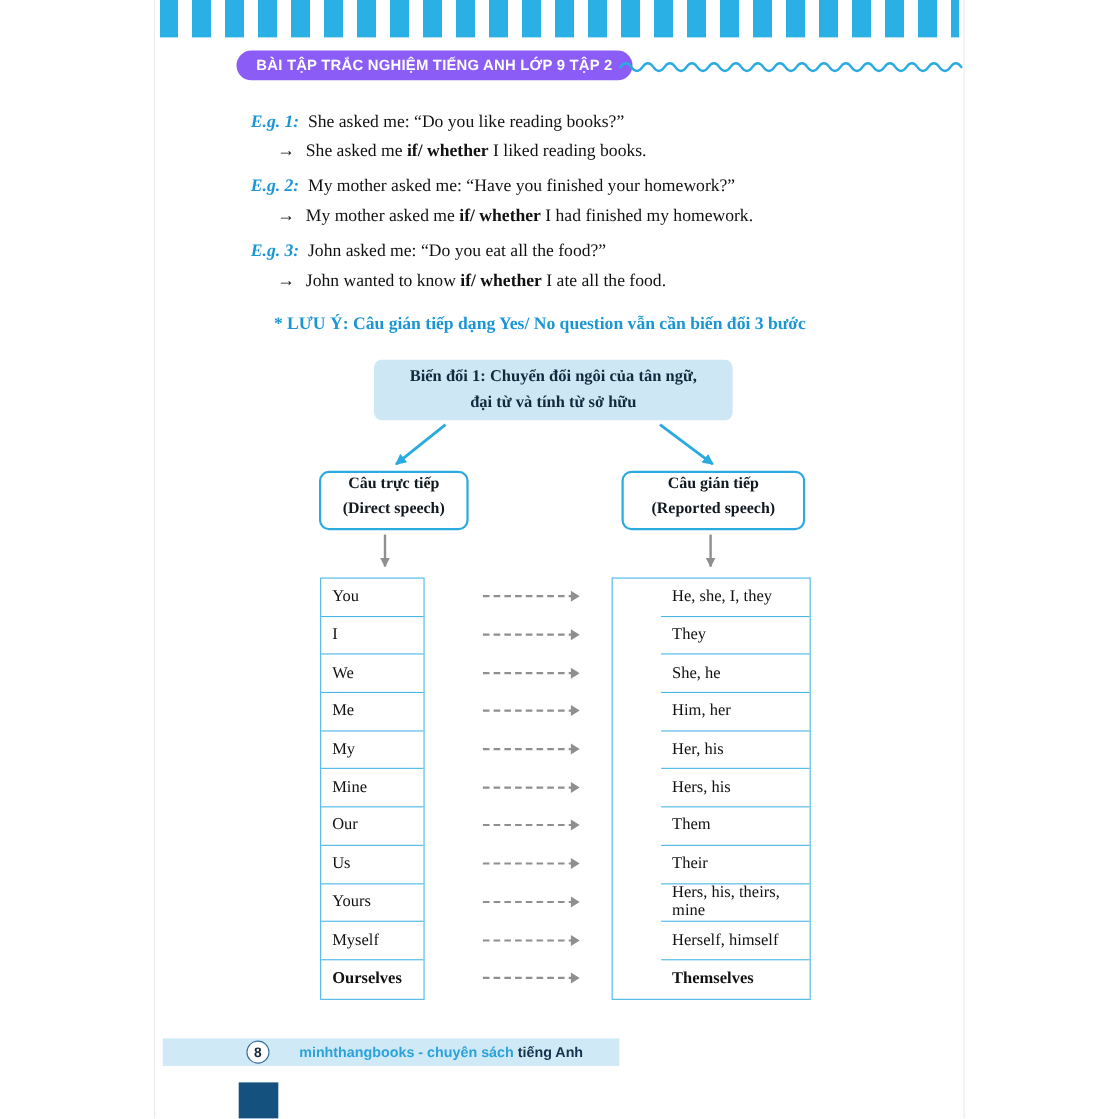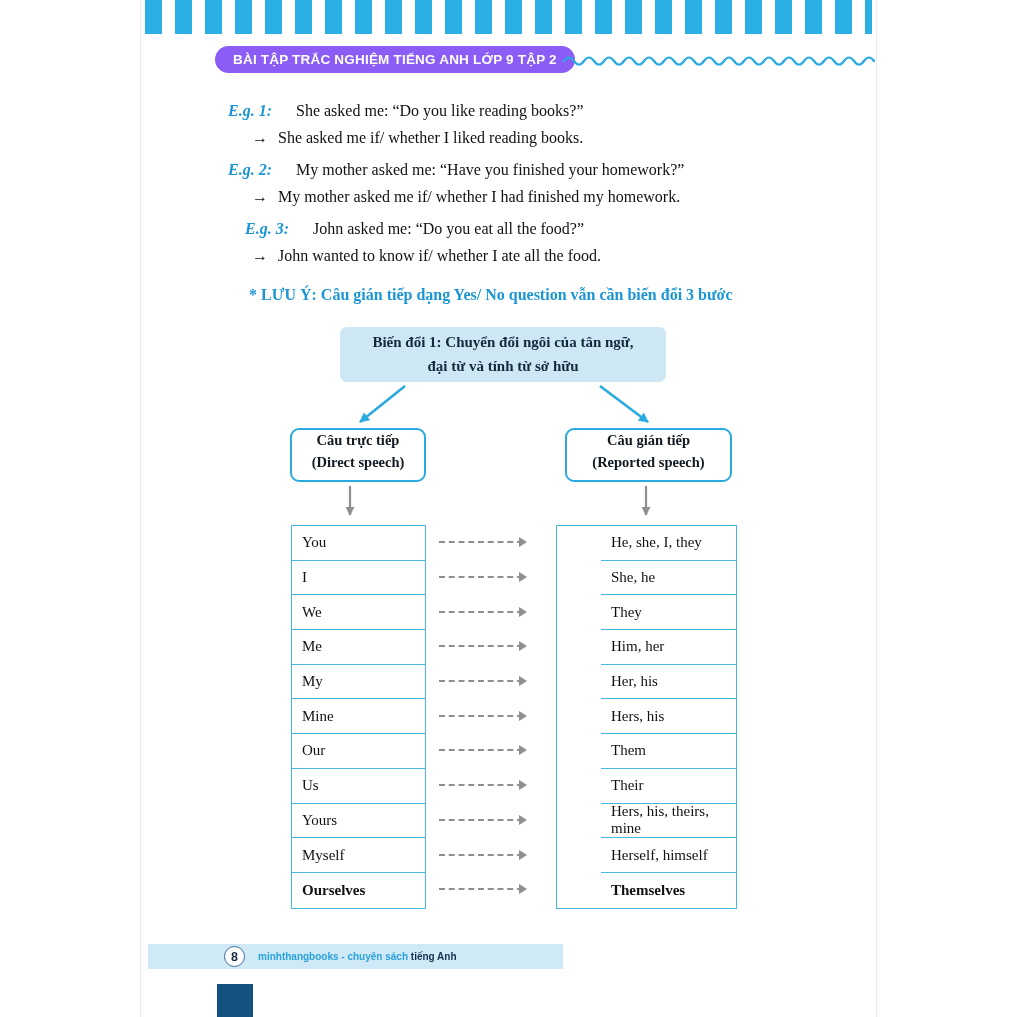--- a/index.html
+++ b/index.html
@@ -16,63 +16,63 @@
 
   
   .title-pill{position:absolute;left:215px;top:46px;height:27px;line-height:27px;
               background:#8b5cf6;color:#fff;border-radius:14px;padding:0 18px;
               font-family:"Liberation Sans","DejaVu Sans",sans-serif;
               font-weight:bold;font-size:13.5px;white-space:nowrap;letter-spacing:.2px;box-sizing:border-box;}
   .squiggle{position:absolute;left:562px;top:53px;}
 
   
   .example{position:absolute;left:228px;font-size:16px;line-height:27px;}
-  .ex1{top:97px;} .ex2{top:156px;} .ex3{top:215px;text-align:center;}
-  .eg-label{color:#1b96d5;font-weight:bold;font-style:italic;margin-right:24px;}
+  .ex1{top:97px;} .ex2{top:156px;} .ex3{top:215px;}
+  .eg-label{color:#1b96d5;font-weight:bold;font-style:italic;margin-right:8px;}
   .reported-line{padding-left:24px;}
   .arrow-sym{margin-right:10px;color:#111;}
-  .bold{font-weight:normal;}
+  .bold{font-weight:bold;}
 
   
   .note{position:absolute;left:228px;top:286px;color:#1b96d5;font-weight:bold;font-size:16px;margin-left:21px;}
 
   
   .transform-box{position:absolute;left:340px;top:327px;width:326px;height:55px;
                  background:#cde7f5;border-radius:7px;display:flex;flex-direction:column;
                  justify-content:center;align-items:center;font-weight:bold;font-size:15px;
                  color:#13293d;line-height:1.55;text-align:center;}
   .speech-box{position:absolute;width:132px;height:50px;background:#fff;border:2px solid #2aaade;
               border-radius:9px;display:flex;flex-direction:column;
               align-items:center;font-weight:bold;font-size:14.5px;color:#101820;line-height:1.5;text-align:center;}
   .direct-box{left:290px;top:428px;}
   .reported-box{left:565px;top:428px;width:163px;}
   .connectors{position:absolute;left:0;top:0;pointer-events:none;}
 
   
   .col{position:absolute;top:525px;border:1.5px solid #49b6e6;box-sizing:border-box;background:#fff;}
-  .col-direct{left:291px;width:135px;}
+  .col-direct{left:291px;width:95px;}
   .col-reported{left:556px;width:181px;padding-left:44px;}
   .cell{height:34.7px;box-sizing:border-box;border-bottom:1.5px solid #49b6e6;
         display:flex;align-items:center;padding-left:10px;font-size:15px;color:#111;}
   .cell:last-child{border-bottom:none;font-weight:bold;}
   .arrow-col{position:absolute;left:426px;top:525px;width:110px;}
   .arrow-slot{height:34.7px;display:flex;align-items:center;justify-content:center;}
   .dash-line{position:relative;display:block;width:84px;border-top:2px dashed #8f8f8f;}
   .dash-line::after{content:"";position:absolute;right:-4px;top:-6px;width:0;height:0;
         border-left:8px solid #8f8f8f;border-top:5px solid transparent;border-bottom:5px solid transparent;}
 
   
   .footer-bar{position:absolute;left:148px;top:944px;width:415px;height:25px;background:#cfe9f7;
               display:flex;align-items:center;}
   .page-circle{margin-left:76px;width:21px;height:21px;border-radius:50%;background:#fff;
                border:1.5px solid #3b6e99;box-sizing:border-box;display:flex;align-items:center;
                justify-content:center;font-family:"Liberation Sans","DejaVu Sans",sans-serif;
                font-weight:bold;font-size:12.5px;color:#13293d;}
-  .brand{margin-left:13px;font-family:"Liberation Sans","DejaVu Sans",sans-serif;
-         font-weight:bold;font-size:10px;color:#2aa2db;white-space:nowrap;}
+  .brand{margin-left:27px;font-family:"Liberation Sans","DejaVu Sans",sans-serif;
+         font-weight:bold;font-size:13px;color:#2aa2db;white-space:nowrap;}
   .brand .navy{color:#14324f;}
 
   .corner-rect{position:absolute;left:217px;top:984px;width:36px;height:33px;background:#15517f;}
 </style>
 </head>
 <body>
 
 <div class="page">
 
   <div class="edge left"></div>
@@ -175,22 +175,22 @@
       </div>
       <div class="arrow-slot">
         <span class="dash-line"></span>
       </div>
       <div class="arrow-slot">
         <span class="dash-line"></span>
       </div>
     </div>
   <div class="col col-reported">
       <div class="cell">He, she, I, they</div>
+      <div class="cell">They</div>
       <div class="cell">She, he</div>
-      <div class="cell">They</div>
       <div class="cell">Him, her</div>
       <div class="cell">Her, his</div>
       <div class="cell">Hers, his</div>
       <div class="cell">Them</div>
       <div class="cell">Their</div>
       <div class="cell">Hers, his, theirs, mine</div>
       <div class="cell">Herself, himself</div>
       <div class="cell">Themselves</div>
     </div>
 

